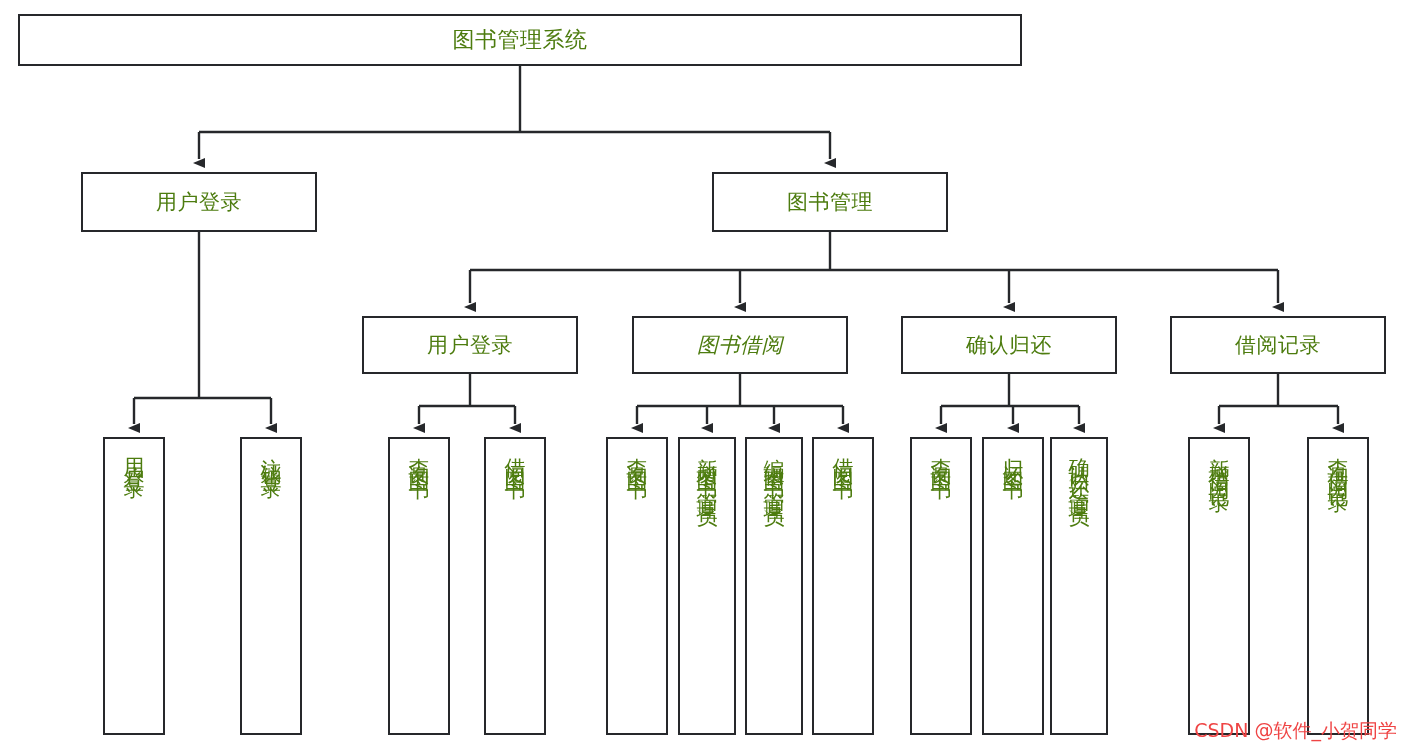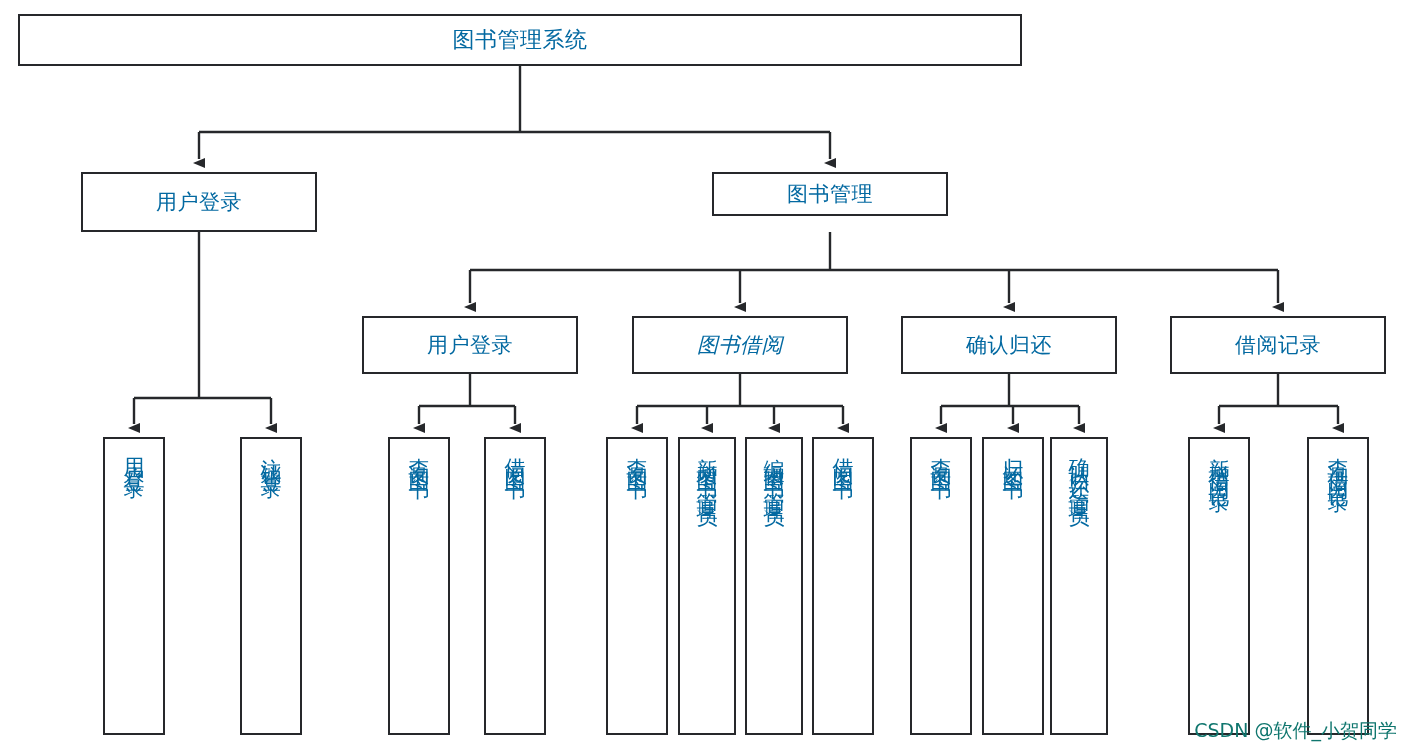--- a/index.html
+++ b/index.html
@@ -28,21 +28,21 @@
     position: absolute;
     box-sizing: border-box;
     background: #ffffff;
     border: 2px solid #26282b;
     display: flex;
     align-items: center;
     justify-content: center;
     z-index: 3;
   }
   .node-label {
-    color: #0369a1;
+    color: #4d7c0f;
     line-height: 1.15;
     text-align: center;
     white-space: nowrap;
   }
   .node.horizontal .node-label {
     font-size: 21px;
     letter-spacing: 0.5px;
   }
   .node.vertical {
     align-items: flex-start;
@@ -57,21 +57,21 @@
     margin: 0 auto;
   }
   .node.root .node-label {
     font-size: 22px;
   }
   #watermark {
     position: absolute;
     right: 8px;
     bottom: 3px;
     font-size: 19px;
-    color: #0f766e;
+    color: #ef4444;
     z-index: 6;
     white-space: nowrap;
     pointer-events: none;
     margin-top: 7px;
   }
 </style>
 </head>
 <body>
 
 <div id="canvas">
@@ -119,21 +119,21 @@
       </g>
   </svg>
 
   <div id="nodes-layer">
       <div class="node horizontal root" style="left: 18px; top: 14px; width: 1004px; height: 52px;">
         <span class="node-label">图书管理系统</span>
       </div>
       <div class="node horizontal level1" style="left: 81px; top: 172px; width: 236px; height: 60px;">
         <span class="node-label">用户登录</span>
       </div>
-      <div class="node horizontal level1" style="left: 712px; top: 172px; width: 236px; height: 44px;">
+      <div class="node horizontal level1" style="left: 712px; top: 172px; width: 236px; height: 60px;">
         <span class="node-label">图书管理</span>
       </div>
       <div class="node horizontal level2" style="left: 362px; top: 316px; width: 216px; height: 58px;">
         <span class="node-label">用户登录</span>
       </div>
       <div class="node horizontal level2" style="left: 632px; top: 316px; width: 216px; height: 58px; font-style: italic;">
         <span class="node-label">图书借阅</span>
       </div>
       <div class="node horizontal level2" style="left: 901px; top: 316px; width: 216px; height: 58px;">
         <span class="node-label">确认归还</span>

